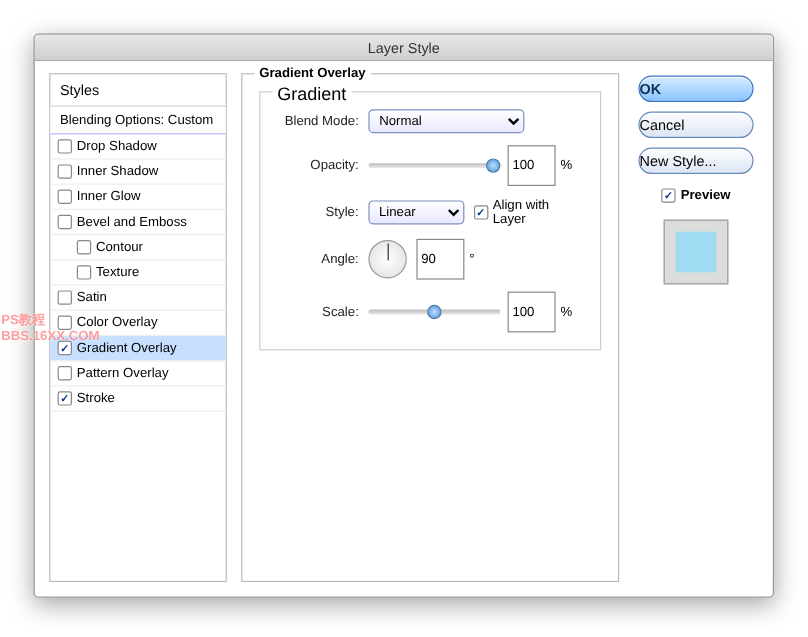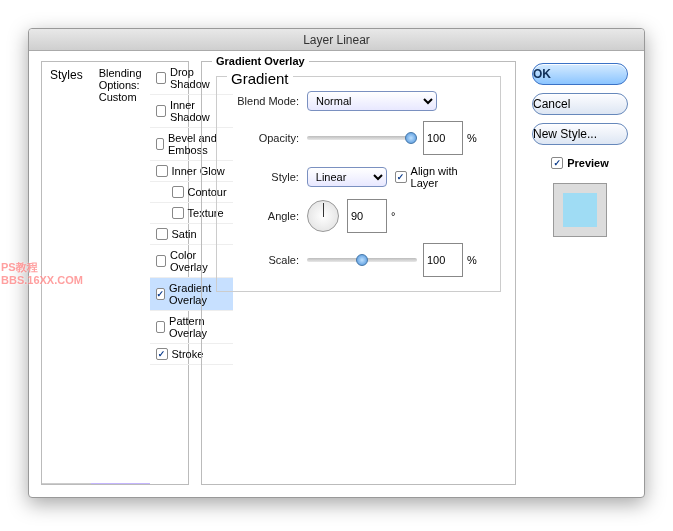--- a/index.html
+++ b/index.html
@@ -12,21 +12,21 @@
   .titlebar {
     height: 22px; line-height: 22px; text-align: center;
     background: linear-gradient(#e8e8e8,#cfcfcf);
     border-bottom: 1px solid #aaa; border-radius: 4px 4px 0 0;
     font-size: 12px; color: #333;
   }
   .content { display: flex; padding: 10px 12px 12px 12px; height: calc(100% - 22px); }
   
   .styles-panel {
     width: 148px; border: 1px solid #bbb; background: #fff;
-    display: flex; 
+    display: flex; flex-direction: column;
   }
   .styles-header {
     padding: 6px 8px; border-bottom: 1px solid #ccc; font-size: 12px;
   }
   .styles-label {
     padding: 5px 8px; border-bottom: 1px solid #c4b5fd; background: #fff;
   }
   .style-item {
     display: flex; align-items: center; gap: 4px;
     padding: 4px 6px; border-bottom: 1px solid #eee;
@@ -108,42 +108,42 @@
   .preview-swatch-inner { width: 34px; height: 34px; background:#9fdcf4; }
   .watermark {
     position:absolute; left: 1px; top: 261px; color: rgba(255,80,80,0.55); font-size: 13px; font-weight:bold;
     text-shadow: 0 0 2px #fff; line-height:1.2; pointer-events:none;
   }
 </style>
 </head>
 <body>
 
 <div class="shadow">
-  <div class="titlebar">Layer Linear</div>
+  <div class="titlebar">Layer Style</div>
   <div class="content">
 
     <div class="styles-panel">
       <div class="styles-header">Styles</div>
       <div class="styles-label">Blending Options: Custom</div>
       <div id="styles-list">
           <div class="style-item">
             <span class="cb"></span>
             <span>Drop Shadow</span>
           </div>
           <div class="style-item">
             <span class="cb"></span>
             <span>Inner Shadow</span>
           </div>
           <div class="style-item">
             <span class="cb"></span>
+            <span>Inner Glow</span>
+          </div>
+          <div class="style-item">
+            <span class="cb"></span>
             <span>Bevel and Emboss</span>
-          </div>
-          <div class="style-item">
-            <span class="cb"></span>
-            <span>Inner Glow</span>
           </div>
           <div class="style-item child">
             <span class="cb"></span>
             <span>Contour</span>
           </div>
           <div class="style-item child">
             <span class="cb"></span>
             <span>Texture</span>
           </div>
           <div class="style-item">

